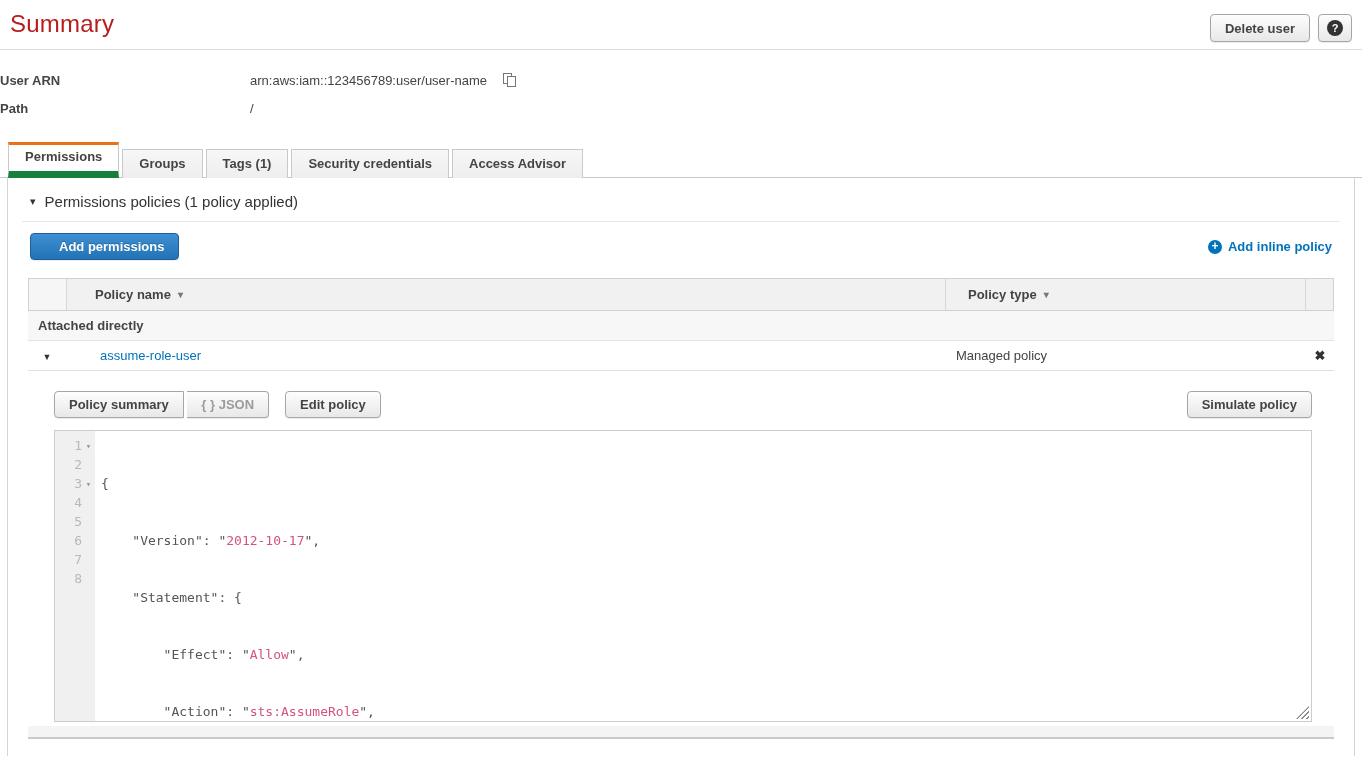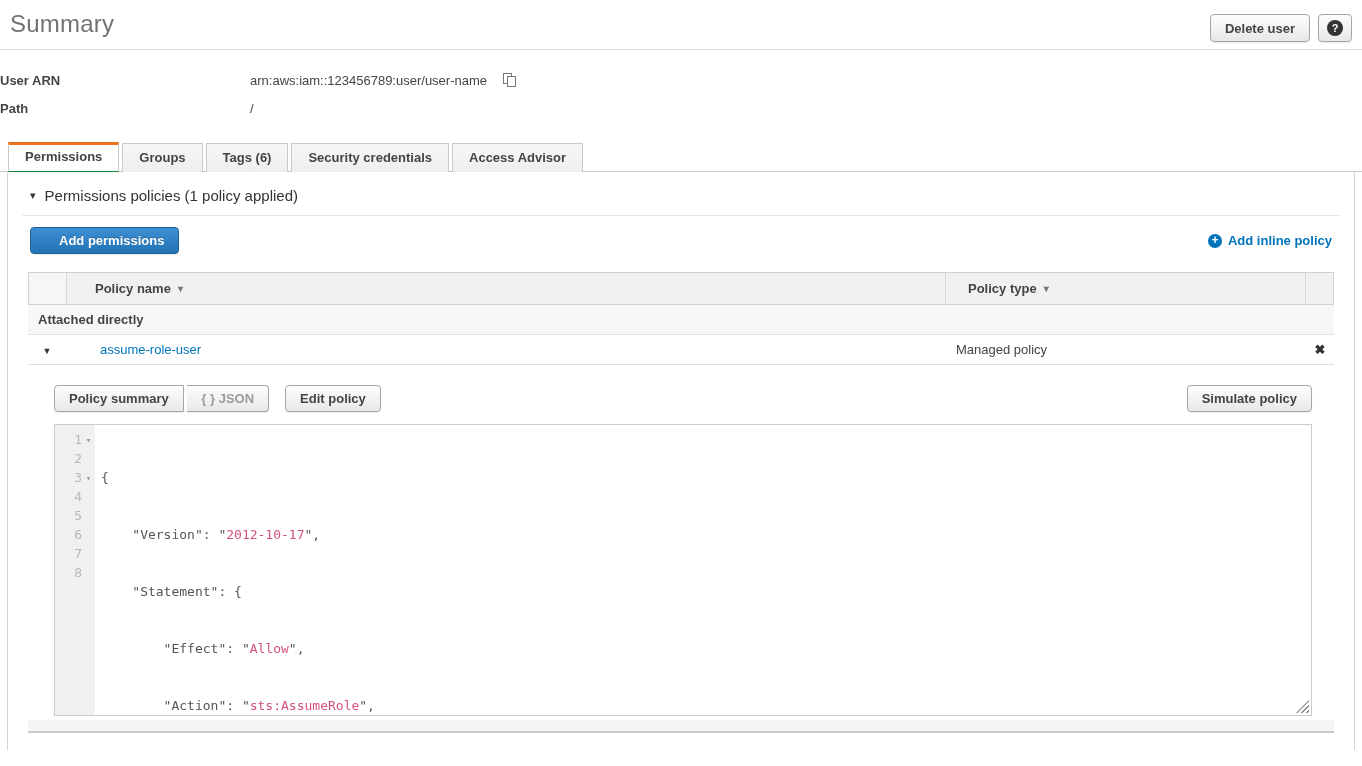--- a/index.html
+++ b/index.html
@@ -2,21 +2,21 @@
 <html><head>
 <meta charset="utf-8">
 <style>
   * { box-sizing: border-box; margin: 0; padding: 0; }
   html, body { width: 1362px; height: 766px; overflow: hidden; background: #fff;
     font-family: "Liberation Sans", sans-serif; color: #444; }
 
   
   .page-header { display: flex; justify-content: space-between; align-items: flex-start;
     padding: 10px 10px 0 10px; }
-  .page-title { font-size: 24px; font-weight: 400; color: #737373; letter-spacing: 0.2px; }
+  .page-title { font-size: 24px; font-weight: 400; color: #b91c1c; letter-spacing: 0.2px; }
   .header-buttons { display: flex; gap: 8px; margin-top: 4px; }
   .btn { display: inline-flex; align-items: center; justify-content: center;
     padding: 5px 14px; border: 1px solid #a6a6a6; border-radius: 4px;
     background: linear-gradient(#fdfdfd, #e8e8e8); font-weight: 700; font-size: 13px;
     color: #444; cursor: pointer; box-shadow: 0 1px 1px rgba(0,0,0,0.08); white-space: nowrap; }
   .btn-help { padding: 5px 8px; }
   .help-circle { display: inline-block; width: 16px; height: 16px; border-radius: 50%;
     background: #333; color: #fff; font-size: 11px; line-height: 16px; text-align: center;
     font-weight: 700; }
   .header-divider { border-bottom: 1px solid #ddd; margin-top: 7px; }
@@ -32,21 +32,21 @@
   .copy-icon .sheet.front { left: 4px; top: 3px; }
 
   
   .tabs { display: flex; align-items: flex-end; padding-left: 8px; margin-top: 20px;
     border-bottom: 1px solid #c9c9c9; }
   .tab { padding: 6px 16px 7px; font-size: 13px; font-weight: 700; color: #444;
     background: linear-gradient(#f7f7f7, #eeeeee); border: 1px solid #c9c9c9;
     border-bottom: none; margin-right: 3px; margin-bottom: -1px; cursor: pointer;
     border-top-width: 1px; position: relative; }
   .tab.active { background: #fff; border-top: 3px solid #e8711a; padding-top: 4px;
-    border-bottom: 1px solid #15803d; }
+    border-bottom: 7px solid #15803d; }
 
   
   .tab-panel { border-left: 1px solid #d5d5d5; border-right: 1px solid #d5d5d5;
     margin: 0 7px; height: 578px; padding: 0 14px; }
   .section-header { display: flex; align-items: center; gap: 9px; padding: 15px 8px 11px;
     font-size: 15px; color: #333; cursor: pointer; }
   .section-caret { font-size: 11px; color: #333; }
   .section-divider { border-bottom: 1px solid #e7e7e7; }
 
   .actions-row { display: flex; justify-content: space-between; align-items: center;
@@ -139,21 +139,21 @@
     <div class="detail-label">Path</div>
     <div class="detail-value">
         <span>/</span>
       </div>
   </div>
 </div>
 
 <div class="tabs">
   <div class="tab active">Permissions</div>
   <div class="tab">Groups</div>
-  <div class="tab">Tags (6)</div>
+  <div class="tab">Tags (1)</div>
   <div class="tab">Security credentials</div>
   <div class="tab">Access Advisor</div>
 </div>
 
 <div class="tab-panel">
 
   <div class="section-header">
     <span class="section-caret">▾</span>
     <span>Permissions policies (1 policy applied)</span>
   </div>

